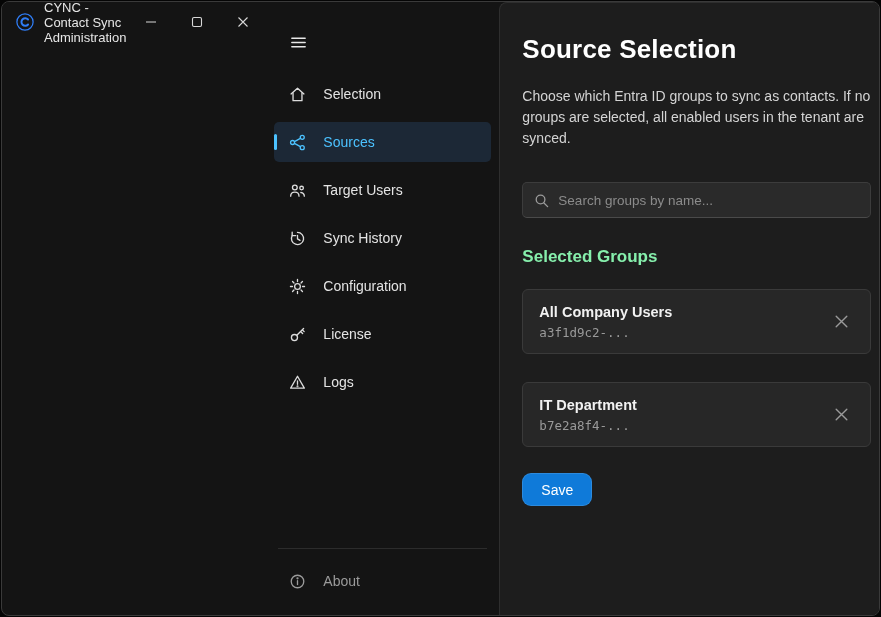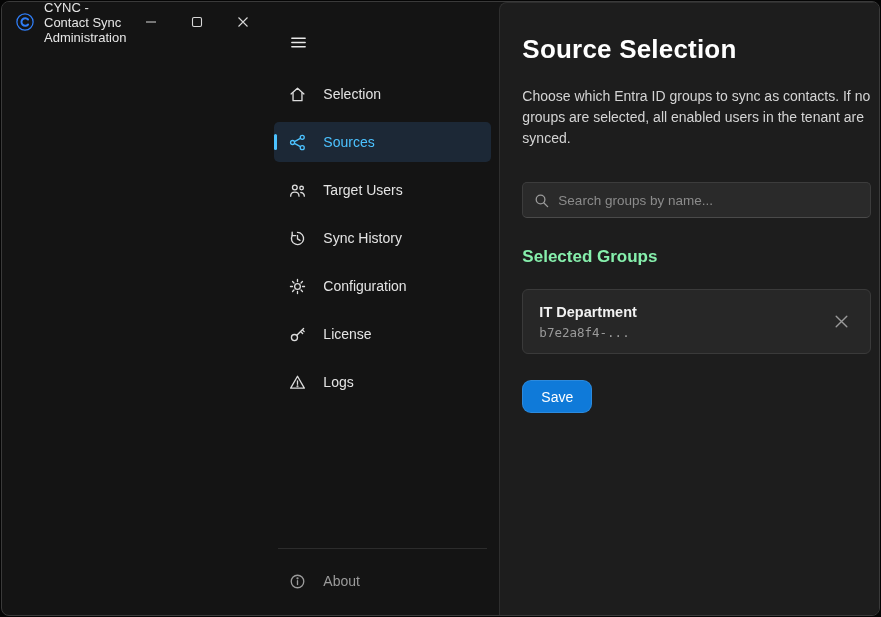--- a/index.html
+++ b/index.html
@@ -32,21 +32,21 @@
   
   .content { flex:1; background:#1d1d1d; border-left:1px solid #2e2e2e; border-top:1px solid #2e2e2e; border-top-left-radius:8px; padding:31px 24px 0 22px; min-width:0; }
   h1 { font-size:26px; font-weight:700; color:#ffffff; letter-spacing:.2px; }
   .desc { margin-top:21px; max-width:588px; font-size:14px; line-height:21px; color:#d4d4d4; }
   .searchbox { margin-top:33px; width:349px; height:36px; background:#2a2a2a; border:1px solid #3c3c3c; border-bottom-color:#4a4a4a; border-radius:5px; display:flex; align-items:center; padding:0 10px; }
   .searchbox .icon { width:17px; height:17px; color:#9a9a9a; margin-right:8px; flex:0 0 auto; display:flex; align-items:center; }
   .searchbox input { flex:1; background:transparent; border:none; outline:none; color:#e6e6e6; font-size:13.5px; font-family:"Liberation Sans", sans-serif; }
   .searchbox input::placeholder { color:#8b8b8b; }
   h2 { margin-top:29px; font-size:17px; font-weight:700; color:#86efac; }
   .group-card { margin-top:22px; width:349px; height:65px; background:#272727; border:1px solid #3a3a3a; border-radius:6px; display:flex; align-items:center; padding:0 14px 0 16px; }
-  .group-card + .group-card { margin-top:35px;text-align:right; }
+  .group-card + .group-card { margin-top:28px; }
   .group-info { display:flex; flex-direction:column; gap:5px; min-width:0; }
   .group-name { font-size:14.5px; font-weight:700; color:#f2f2f2; }
   .group-id { font-size:12.5px; color:#9a9a9a; font-family:"DejaVu Sans Mono", monospace; }
   .remove { margin-left:auto; width:30px; height:30px; background:transparent; border:none; color:#9a9a9a; display:flex; align-items:center; justify-content:center; cursor:pointer; }
   .save { margin-top:26px; height:33px; padding:0 18px; background:var(--save); color:#ffffff; border:1px solid rgba(255,255,255,.12); border-radius:9px; font-size:14px; font-family:"Liberation Sans", sans-serif; cursor:pointer; }
   svg { display:block; }
 </style>
 </head>
 <body>
 
@@ -192,30 +192,41 @@
           <svg width="17" height="17" viewBox="0 0 18 18" fill="none" stroke="currentColor" stroke-width="1.4" stroke-linecap="round">
               <circle cx="8" cy="8" r="4.6"></circle>
               <path d="M11.6 11.6 15.5 15.5"></path>
             </svg>
         </span>
         <input type="text" placeholder="Search groups by name..." style="">
       </div>
 
       <h2>Selected Groups</h2>
 
-
       <div class="group-card">
         <div class="group-info">
-          <div class="group-name">IT Department</div>
-          <div class="group-id">b7e2a8f4-...</div>
+          <div class="group-name">All Company Users</div>
+          <div class="group-id">a3f1d9c2-...</div>
         </div>
         <button class="remove">
           <svg width="17" height="17" viewBox="0 0 16 16">
               <path d="M3 3l10 10M13 3 3 13" stroke="currentColor" stroke-width="1.3" stroke-linecap="round"></path>
             </svg>
         </button>
       </div>
 
+      <div class="group-card">
+        <div class="group-info">
+          <div class="group-name">IT Department</div>
+          <div class="group-id">b7e2a8f4-...</div>
+        </div>
+        <button class="remove">
+          <svg width="17" height="17" viewBox="0 0 16 16">
+              <path d="M3 3l10 10M13 3 3 13" stroke="currentColor" stroke-width="1.3" stroke-linecap="round"></path>
+            </svg>
+        </button>
+      </div>
+
       <button class="save">Save</button>
     </main>
 
   </div>
 </div>
 
 </body></html>

